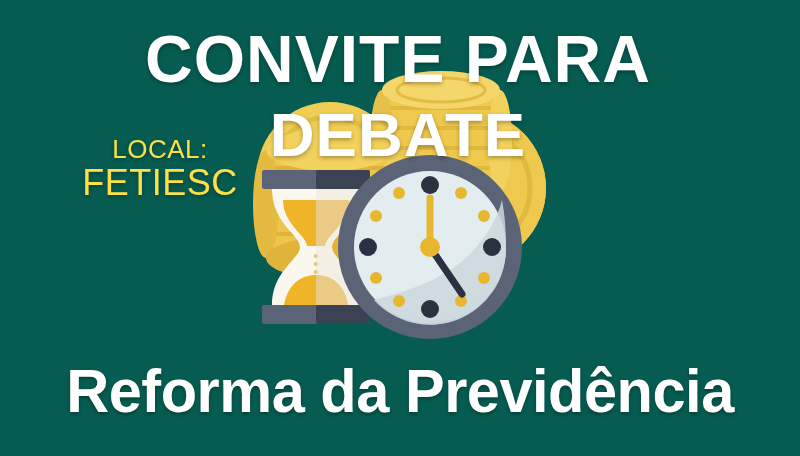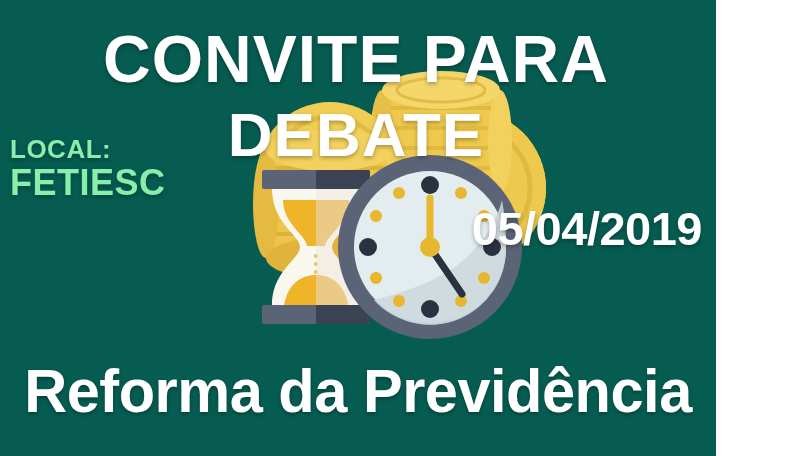--- a/index.html
+++ b/index.html
@@ -56,22 +56,23 @@
     font-size: 62px;
     letter-spacing: 1px;
     transform: translateX(-2px);
   }
 
   #venue-block {
     position: absolute;
     left: 10px;
     top: 136px;
     width: 300px;
-    color: #86efac;
-    font-weight: bold;
+    text-align: center;
+    color: #fde047;
+    font-weight: normal;
     line-height: 1.06;
     text-shadow: 0 2px 4px rgba(0,0,0,.32);
   }
   #venue-block .v-local  { font-size: 26px; letter-spacing: .5px; }
   #venue-block .v-name   { font-size: 36px; letter-spacing: .5px; }
   #venue-block .v-street { font-size: 34px; letter-spacing: .3px; }
   #venue-block .v-city   { font-size: 34px; letter-spacing: .3px; }
 
   #event-date {
     position: absolute;
@@ -87,21 +88,21 @@
     top: 360px;
     text-align: center;
     font-size: 62px;
     letter-spacing: -0.5px;
     transform: scaleX(0.96);
   }
 </style>
 </head>
 <body>
 
-<div id="poster" style="background: rgb(6, 92, 81); width: 716px; height: 456px;">
+<div id="poster" style="background: rgb(6, 92, 81); width: 800px; height: 456px;">
 
   <div class="art">
     <svg width="800" height="456" viewBox="0 0 800 456" xmlns="http://www.w3.org/2000/svg" aria-hidden="true">
 
       <rect x="0" y="0" width="800" height="456" fill="#065c51"></rect>
 
       <g>
         <circle cx="468" cy="188" r="78" fill="#e8bf45"></circle>
         <circle cx="468" cy="188" r="78" fill="#eec94d"></circle>
         <circle cx="468" cy="188" r="62" fill="none" stroke="#e0b93f" stroke-width="5"></circle>
@@ -205,19 +206,18 @@
 
     <div class="hl" id="title-line1">CONVITE PARA</div>
 
     <div class="hl" id="title-line2">DEBATE</div>
 
     <div id="venue-block">
       <div class="v-local">LOCAL:</div>
       <div class="v-name">FETIESC</div>
     </div>
 
-    <div class="hl" id="event-date">05/04/2019</div>
 
     <div class="hl" id="subject-title">Reforma da Previdência</div>
 
   </div>
 
 </div>
 
 </body></html>

